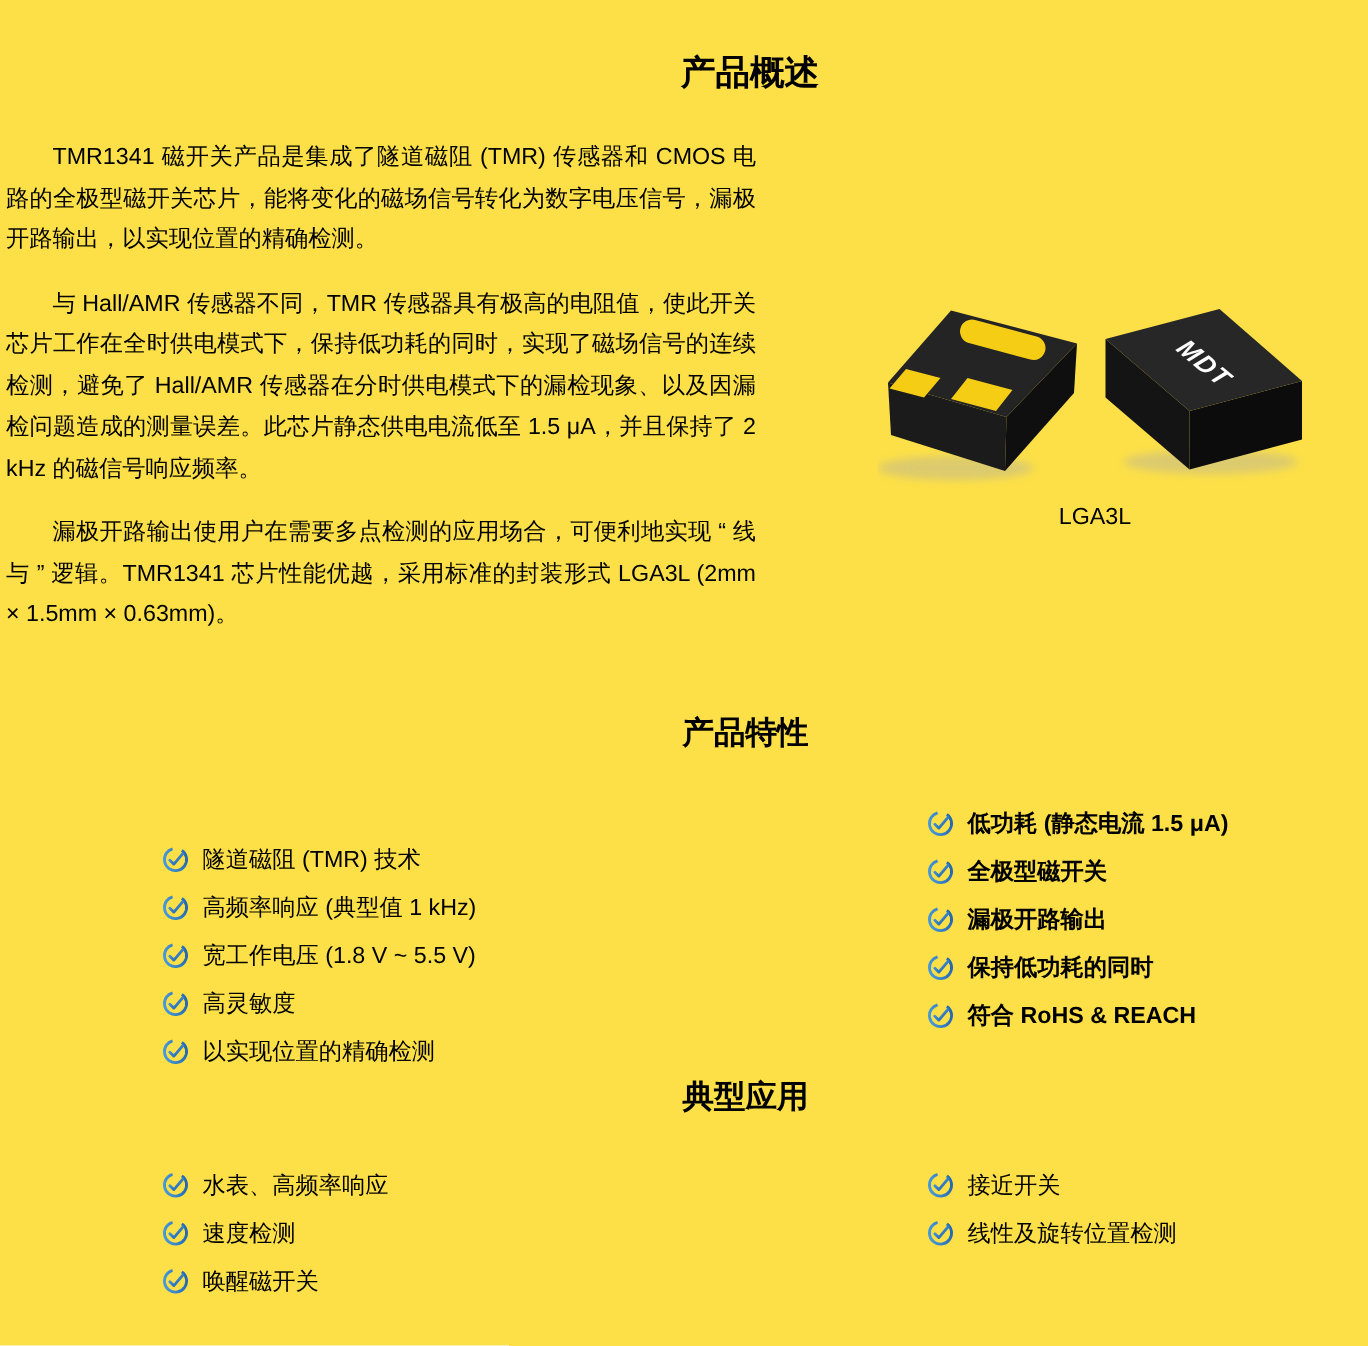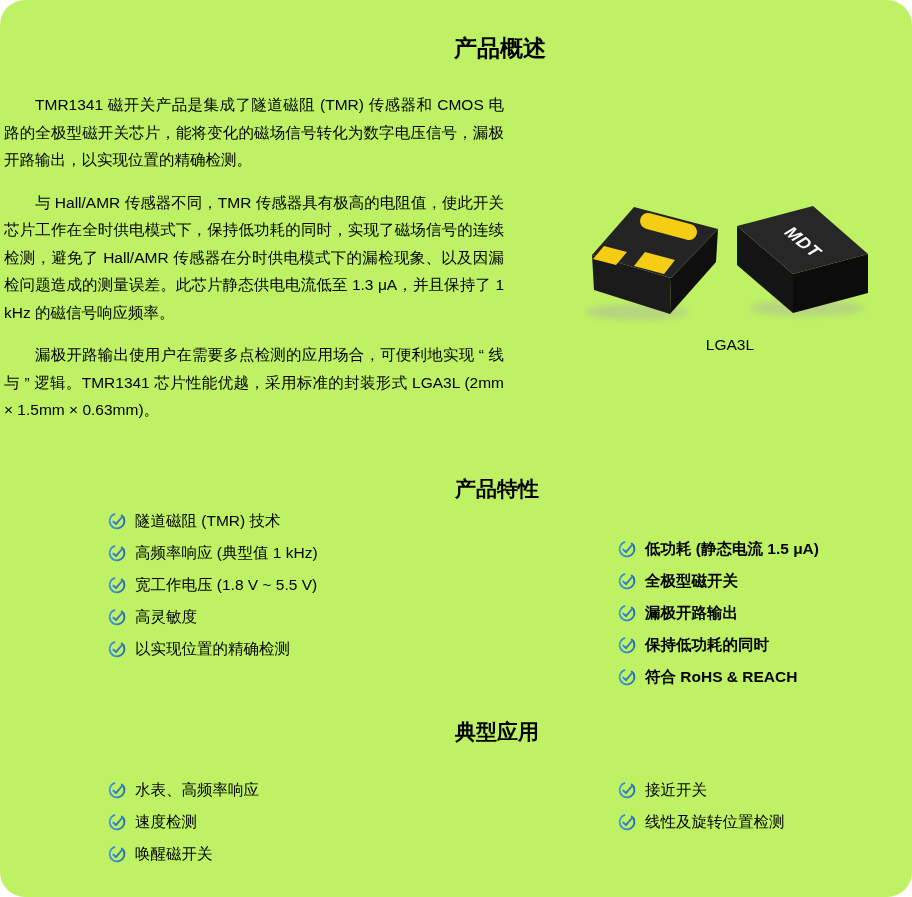--- a/index.html
+++ b/index.html
@@ -1,20 +1,19 @@
 <!DOCTYPE html>
 <html lang="zh"><head>
 <meta charset="utf-8">
 <style>
   html,body { margin:0; padding:0; background:#ffffff; }
   .page {
     position:relative; width:912px; height:897px; overflow:hidden;
-    background:#bef264; color:#000000;
+    background:#fde047; color:#000000;
     font-family:"Liberation Sans","DejaVu Sans",sans-serif;
-    border-radius:25px;
   }
   
   .h-main {
     position:absolute; top:35px; left:44px; width:912px;
     margin:0; text-align:center;
     font-size:23px; font-weight:bold; line-height:1.2; color:#000;
   }
   .h-section {
     position:absolute; left:41px; width:912px;
     margin:0; text-align:center;
@@ -37,21 +36,21 @@
     position:absolute; left:0px; top:150px; width:290px;
     text-align:center; font-size:15.5px; color:#000;
   }
 
   
   .blist { position:absolute; margin:0; padding:0; list-style:none; }
   .blist li { display:flex; align-items:center; height:32px; }
   .blist .check-icon { width:18px; height:18px; margin-right:9px; flex:0 0 18px; }
   .blist .item-text { font-size:15.5px; color:#000; white-space:nowrap; }
 
-  .features-left  { left:108px; top:505px; }
+  .features-left  { left:108px; top:557px; }
   .features-right { left:618px; top:533px;font-weight:bold; }
   .apps-left      { left:108px; top:774px; }
   .apps-right     { left:618px; top:774px; }
 </style>
 </head>
 <body>
 
 <svg width="0" height="0" style="position:absolute" aria-hidden="true">
   <defs>
     <linearGradient id="ckGrad" x1="0" y1="0" x2="1" y2="1">
@@ -63,21 +62,21 @@
     </filter>
   </defs>
 </svg>
 
 <div class="page">
 
   <h1 class="h-main">产品概述</h1>
 
   <div class="overview-text">
     <p>TMR1341 磁开关产品是集成了隧道磁阻 (TMR) 传感器和 CMOS 电路的全极型磁开关芯片，能将变化的磁场信号转化为数字电压信号，漏极开路输出，以实现位置的精确检测。</p>
-    <p>与 Hall/AMR 传感器不同，TMR 传感器具有极高的电阻值，使此开关芯片工作在全时供电模式下，保持低功耗的同时，实现了磁场信号的连续检测，避免了 Hall/AMR 传感器在分时供电模式下的漏检现象、以及因漏检问题造成的测量误差。此芯片静态供电电流低至 1.3 μA，并且保持了 1 kHz 的磁信号响应频率。</p>
+    <p>与 Hall/AMR 传感器不同，TMR 传感器具有极高的电阻值，使此开关芯片工作在全时供电模式下，保持低功耗的同时，实现了磁场信号的连续检测，避免了 Hall/AMR 传感器在分时供电模式下的漏检现象、以及因漏检问题造成的测量误差。此芯片静态供电电流低至 1.5 μA，并且保持了 2 kHz 的磁信号响应频率。</p>
     <p>漏极开路输出使用户在需要多点检测的应用场合，可便利地实现 “ 线与 ” 逻辑。TMR1341 芯片性能优越，采用标准的封装形式 LGA3L (2mm × 1.5mm × 0.63mm)。</p>
   </div>
 
   <figure class="pkg-figure">
     <svg class="pkg-svg" width="325" height="148" viewBox="0 0 325 148">
 
       <ellipse cx="52" cy="126" rx="52" ry="8" fill="#aaaaaa" opacity="0.4" filter="url(#blurF)"></ellipse>
       <ellipse cx="222" cy="122" rx="58" ry="8" fill="#aaaaaa" opacity="0.4" filter="url(#blurF)"></ellipse>
 
       <g>

